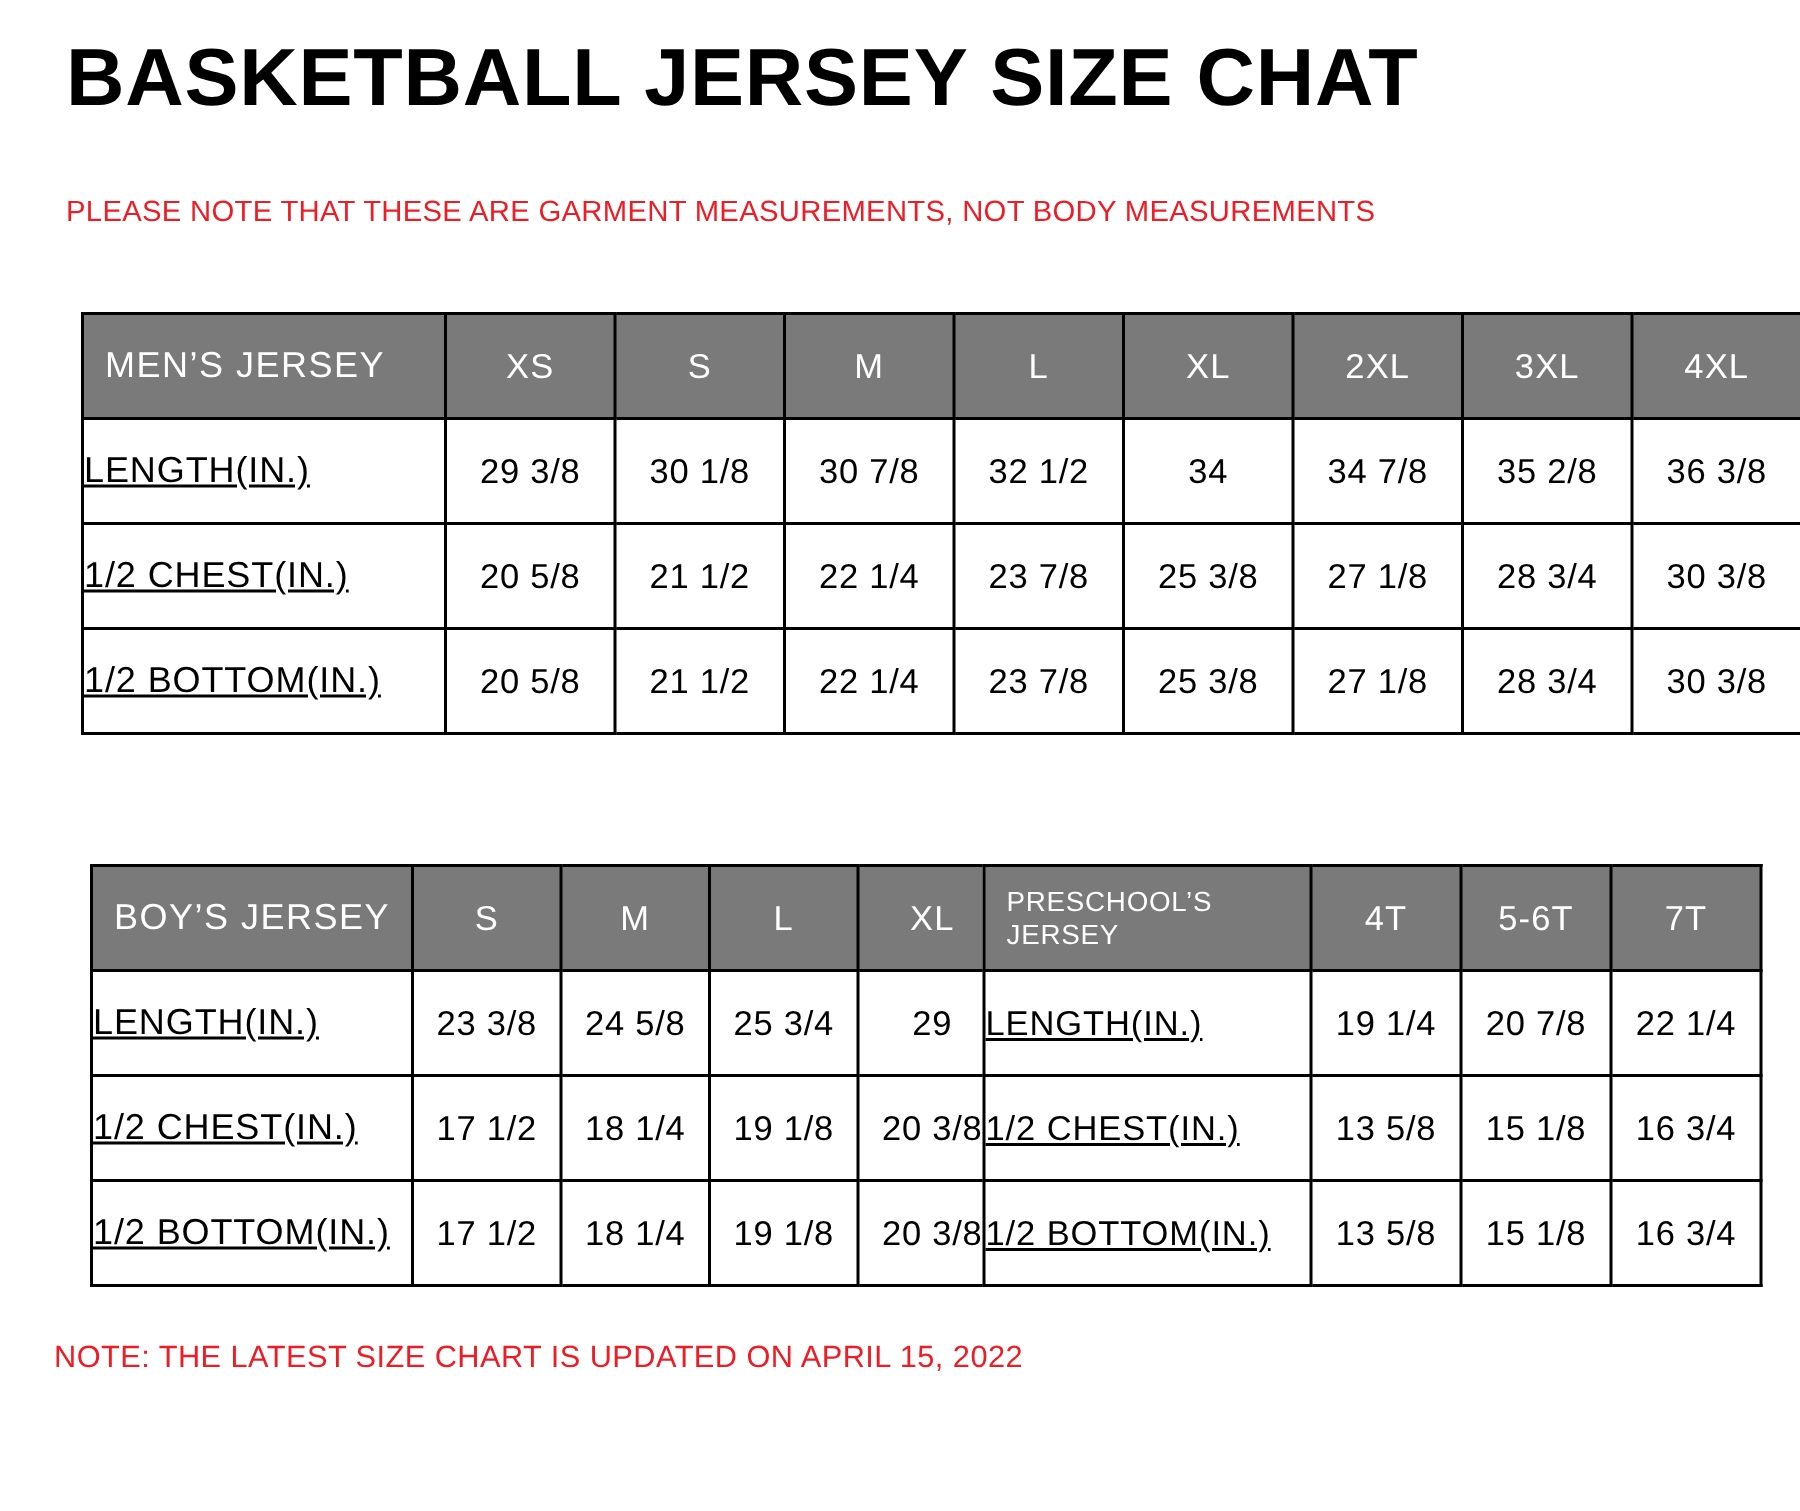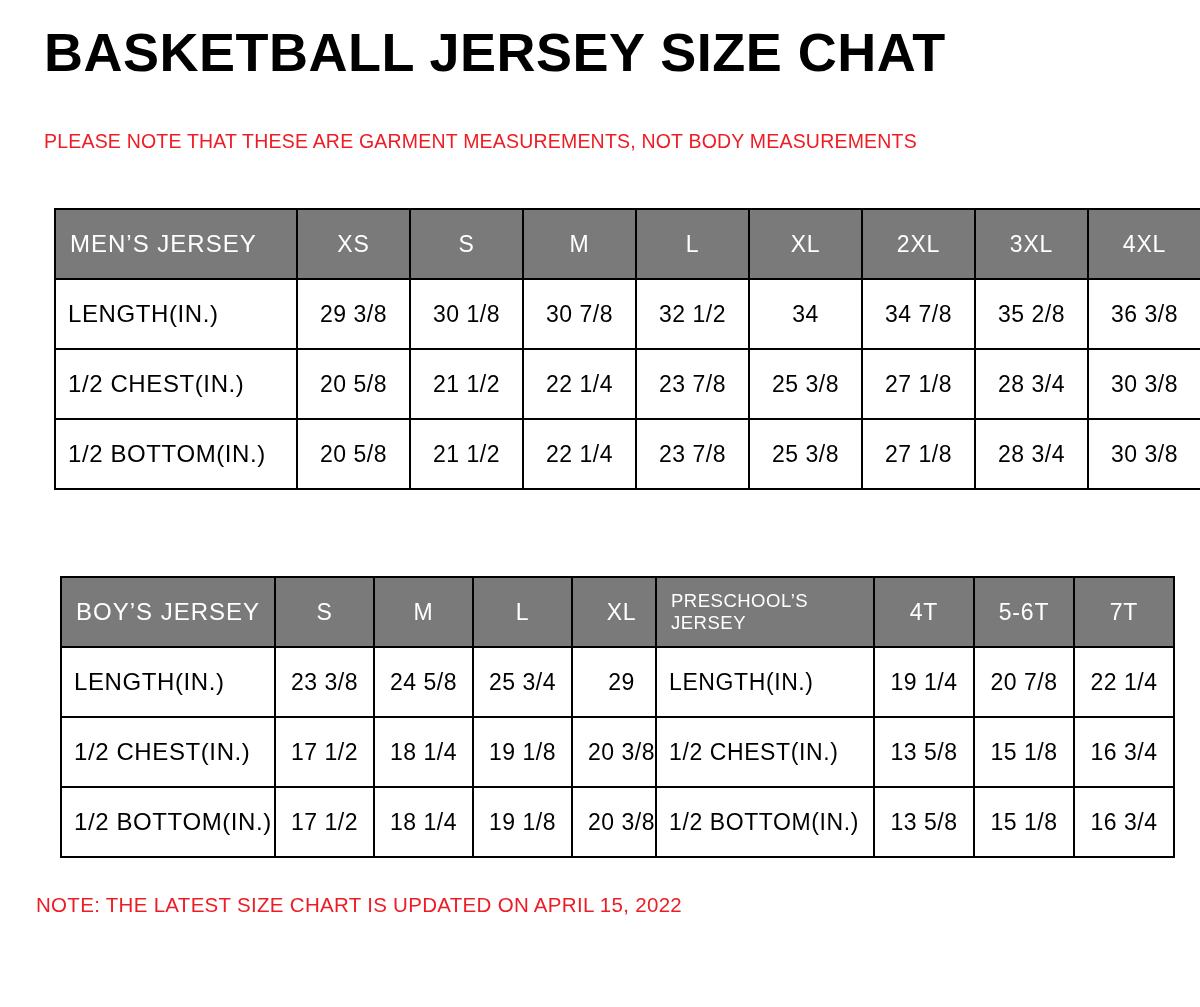--- a/index.html
+++ b/index.html
@@ -65,24 +65,24 @@
     letter-spacing: 0.8px;
   }
   table.size-table tr.header-row td.corner {
     font-size: 24px;
     letter-spacing: 1px;
     text-align: left;
     padding-left: 14px;
   }
   table.size-table td.rowlabel {
     text-align: left;
-    padding-left: 12px;
     font-size: 24px;
     letter-spacing: 0.6px;
     white-space: nowrap;
+    text-decoration: underline;
   }
   
   #mens-table-wrap {
     position: absolute;
     left: 26px;
     top: 208px;
   }
   #mens-table { width: 1148px; margin-left: 28px; }
   #mens-table col.c0 { width: 242px; }
   #mens-table col.cx { width: 113px; }

